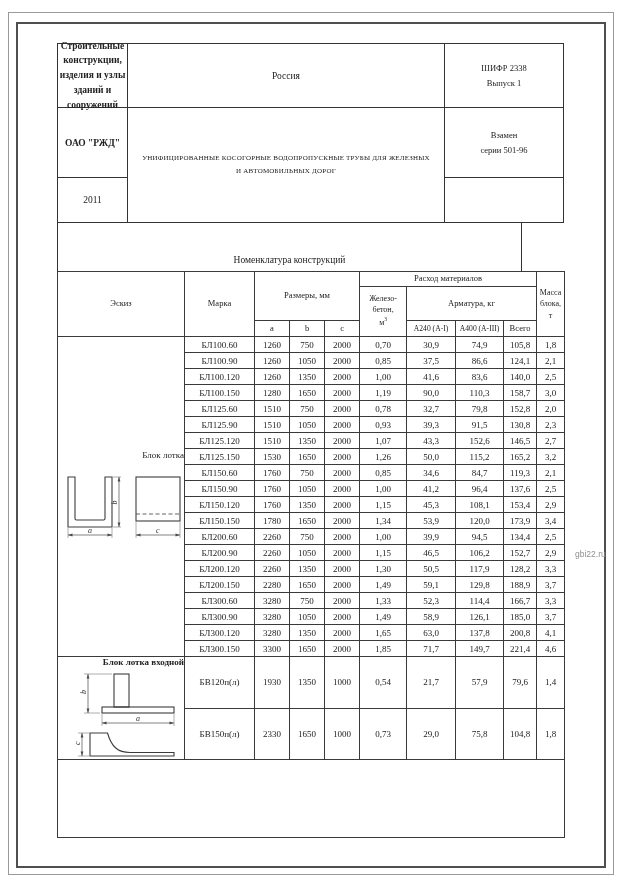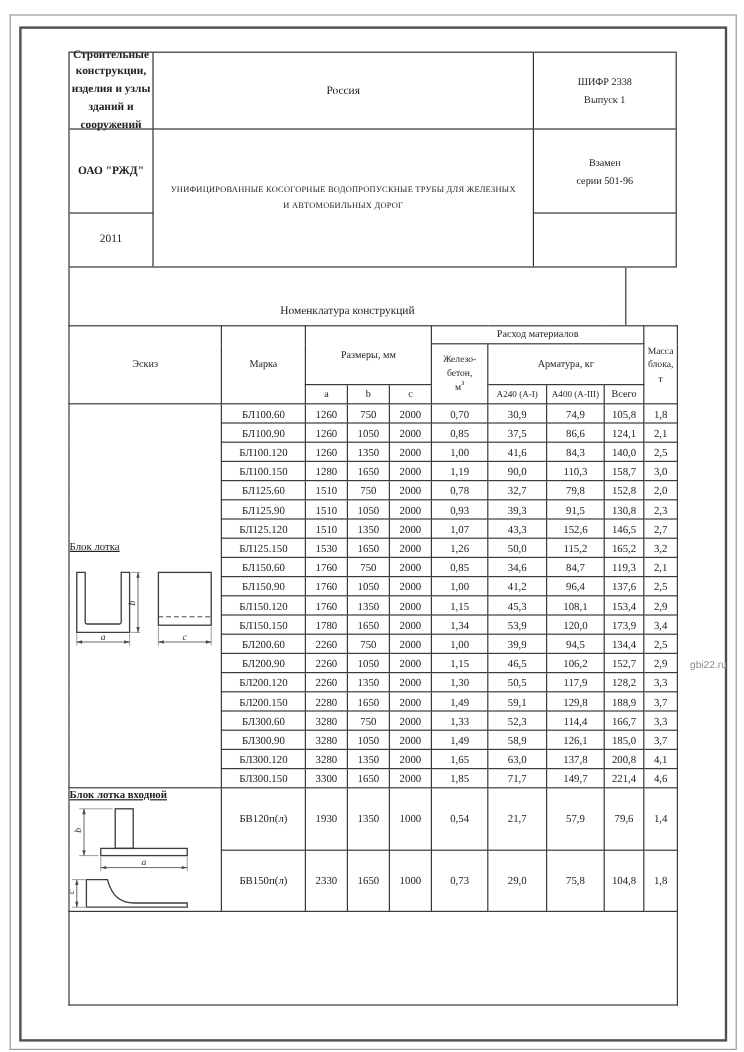--- a/index.html
+++ b/index.html
@@ -53,21 +53,21 @@
   thead .th-concrete sup{font-size:5.5px;}
   tr.hA{height:15px;} tr.hB{height:34px;} tr.hC{height:16px;}
   tbody.g1 tr{height:16px;}
   tbody.g2 tr{height:42px;}
   tbody td{font-size:9px;}
   tr.empty-row{height:78px;}
 
   
   td.sketch-cell{vertical-align:middle;}
   td.sketch-cell-2{vertical-align:top;padding-top:3px;}
-  .sk-wrap{display:flex;flex-direction:column;align-items:flex-start;text-decoration:underline;}
+  .sk-wrap{display:flex;flex-direction:column;align-items:flex-end;}
   .sk-label{font-size:9px;margin-bottom:9px;}
   .sk-label.bold{font-weight:bold;margin-bottom:4px;}
   .sk-line{fill:none;stroke:#3c3c3c;stroke-width:1.1;}
   .sk-dash{fill:none;stroke:#3c3c3c;stroke-width:.8;stroke-dasharray:4 2.5;}
   .sk-dim{stroke:#4a4a4a;stroke-width:.7;fill:none;}
   .sk-wit{stroke:#6a6a6a;stroke-width:.55;fill:none;}
   .sk-fill{fill:#4a4a4a;stroke:none;}
   .sk-dimtext{font-family:"Liberation Serif",serif;font-style:italic;font-size:8px;fill:#333;}
 
   .watermark{
@@ -205,21 +205,21 @@
           <td>124,1</td>
           <td>2,1</td>
         </tr>
         <tr>
           <td>БЛ100.120</td>
           <td>1260</td>
           <td>1350</td>
           <td>2000</td>
           <td>1,00</td>
           <td>41,6</td>
-          <td>84,3</td>
+          <td>83,6</td>
           <td>140,0</td>
           <td>2,5</td>
         </tr>
         <tr>
           <td>БЛ100.150</td>
           <td>1280</td>
           <td>1650</td>
           <td>2000</td>
           <td>1,19</td>
           <td>90,0</td>

